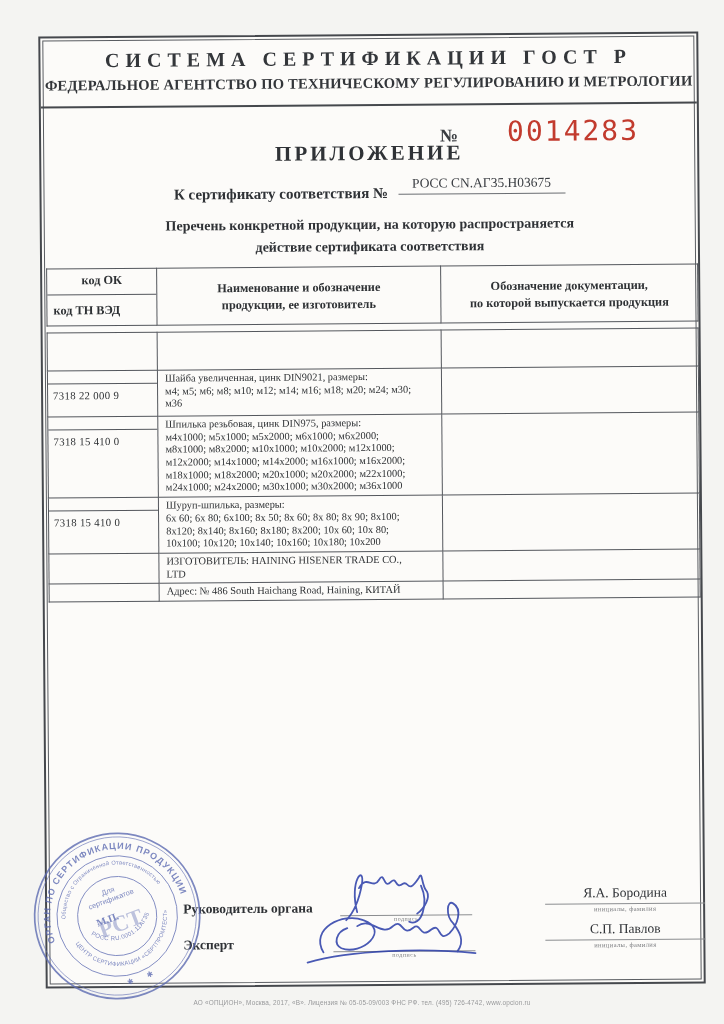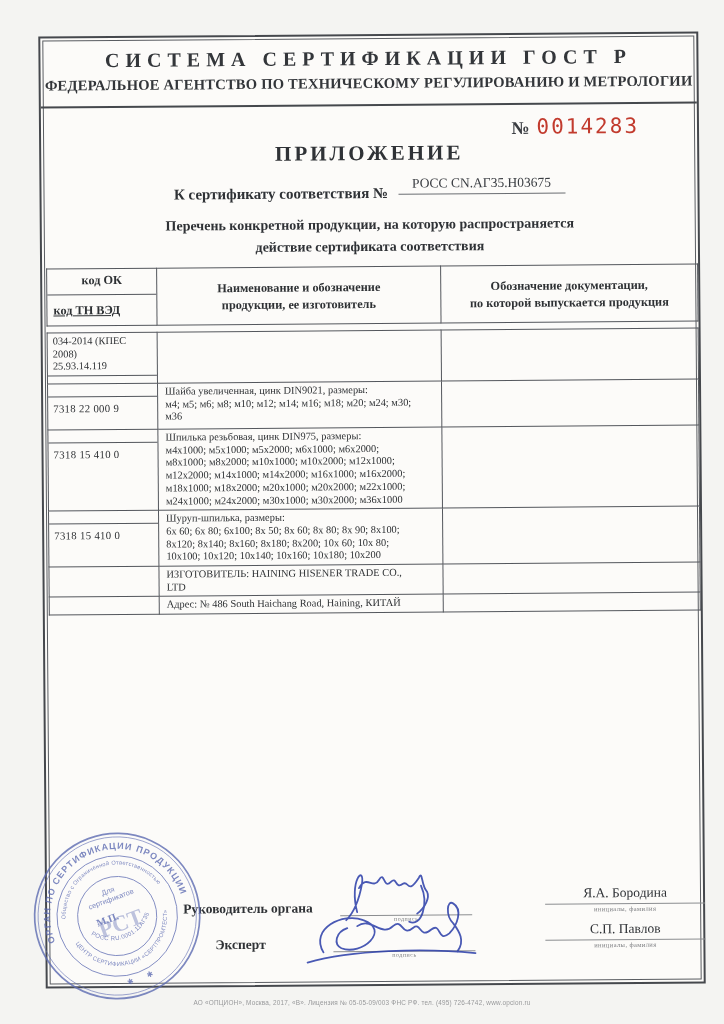--- a/index.html
+++ b/index.html
@@ -27,54 +27,54 @@
   .sys-title {
     margin-top:11px; font-size:20px; font-weight:bold; letter-spacing:6px; color:#33363a;
   }
   .agency {
     margin-top:5px; font-size:14.6px; font-weight:bold; letter-spacing:0.2px; color:#33363a;
   }
   
   .form-no { position:absolute; top:80px; right:58px; display:flex; align-items:baseline; gap:7px; }
   .form-no .nmark { font-size:18px; font-weight:bold; color:#3a3d42; }
   .form-no .digits {
-    font-family:"DejaVu Sans Mono",monospace; font-size:21px; letter-spacing:2px; color:#c23b2e;
+    font-family:"DejaVu Sans Mono",monospace; font-size:28px; letter-spacing:2px; color:#c23b2e;margin-left:42px;
   }
   
   .doc-title { position:absolute; top:105px; width:100%; text-align:center;
     font-size:21px; font-weight:bold; letter-spacing:3px; color:#2f3236; }
   .cert-line { position:absolute; top:147px; width:100%; display:flex; justify-content:center; align-items:flex-end; gap:10px; }
   .cert-line .lbl { font-size:15px; font-weight:bold; color:#2f3236; }
   .cert-line .num {
     font-size:13.5px; color:#3a3d42; border-bottom:1.2px solid #6a6d72;
     padding:0 14px 2px; transform:translateY(-7px);
   }
   .list-caption { position:absolute; top:178px; width:100%; text-align:center;
     font-size:14px; font-weight:bold; line-height:1.6; color:#2f3236; white-space:pre-line; }
   
   table { border-collapse:collapse; table-layout:fixed; position:absolute; left:4px; width:652px; }
   td { border:1.2px solid #54575d; vertical-align:top; padding:0;
        font-size:10.4px; line-height:1.22; color:#2e3134; }
   .col1 { width:110px; } .col2 { width:284px; }
   .thead { top:230px; height:58px; }
   .thead td { font-size:12.3px; font-weight:600; }
   .h-sub-top { height:26px; border-bottom:1.1px solid #54575d; padding:4px 6px 0;text-align:center; }
-  .h-sub-bot { height:29px; padding:8px 6px 16px;text-decoration:underline; }
+  .h-sub-bot { height:29px; padding:8px 6px 16px; }
   .h-center { text-align:center; padding-top:12px; white-space:pre-line; line-height:1.4; }
   .tbody { top:294px; }
   .tbody td.name { padding:2px 7px; white-space:pre-line; }
   .split-top { min-height:13px; border-bottom:1.1px solid #54575d; padding:2px 5px; white-space:pre-line; }
   .r1 .split-top { min-height:26px; }
   .code { padding:5px 5px 2px; font-size:10.8px; letter-spacing:0.3px; }
   .r1 { height:38px; } .r2 { height:46px; } .r3 { height:76px; }
   .r4 { height:54px; } .r5 { height:27px; } .r6 { height:16px; }
   
   .sig-label { position:absolute; font-size:13.5px; font-weight:bold; color:#2f3236; }
   .lab-head { left:136px; top:864px; }
-  .lab-expert { left:136px; top:900px;margin-left:32px; }
+  .lab-expert { left:136px; top:900px; }
   .sigline { position:absolute; border-top:1px solid #8b8d90; text-align:center; }
   .sigline .cap { font-size:6px; color:#7b7d80; letter-spacing:0.5px; }
   .line1 { left:293px; top:879px; width:132px; }
   .line2 { left:286px; top:915px; width:142px; }
   .nameblock { position:absolute; left:498px; width:160px; text-align:center; }
   .nb1 { top:851px; } .nb2 { top:887px; }
   .nameblock .nm { font-size:13.5px; color:#2f3236; border-bottom:1px solid #8b8d90; padding-bottom:2px; }
   .nameblock .cap { font-size:6.5px; color:#7b7d80; margin-top:1px; letter-spacing:0.4px; }
   .sig-svg { position:absolute; left:252px; top:818px; width:214px; height:132px; }
   
@@ -121,22 +121,20 @@
       <td class="h-center">Обозначение документации,
 по которой выпускается продукция</td>
     </tr>
   </tbody>
     </table>
 
   <table class="tbody">
     <tbody>
         <tr class="r1">
       <td class="col1">
-        <div class="split-top">034-2014 (КПЕС 2008)
-25.93.14.119</div>
         <div class="code"></div>
       </td>
       <td class="col2 name"></td>
       <td></td>
     </tr>
     <tr class="r2">
       <td class="col1">
         <div class="split-top"></div>
         <div class="code">7318 22 000 9</div>
       </td>

